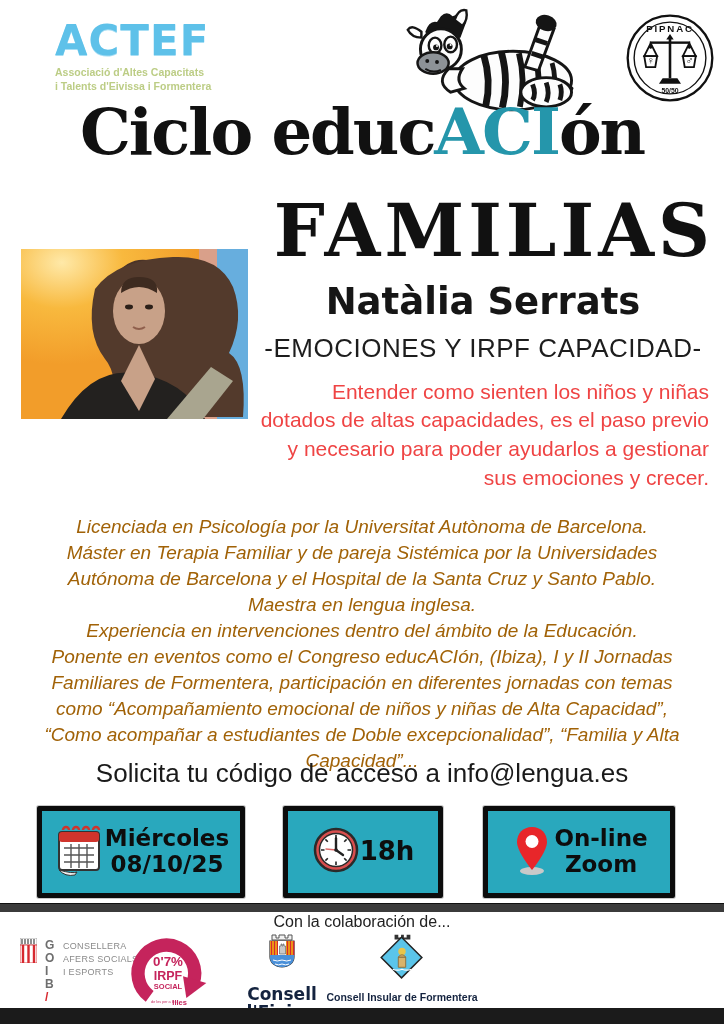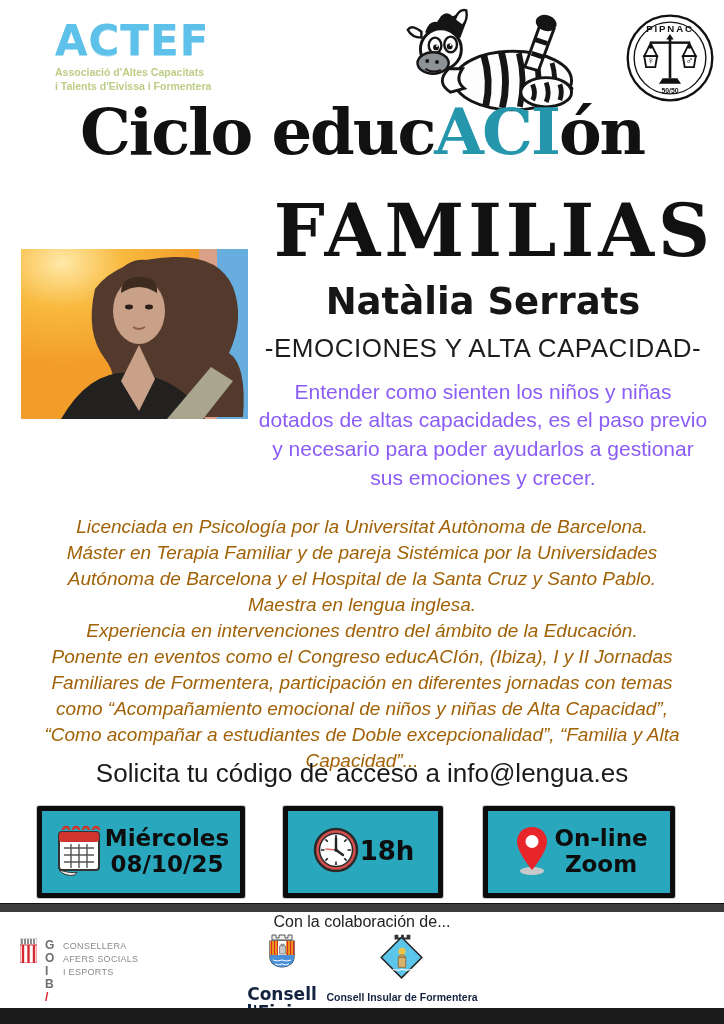--- a/index.html
+++ b/index.html
@@ -23,21 +23,21 @@
   .title2{position:absolute;top:188px;right:10px;z-index:5;text-align:right;
           font-family:"DejaVu Serif",serif;font-weight:700;font-size:72px;letter-spacing:4px;}
 
   
   .photo{position:absolute;left:21px;top:249px;width:227px;height:170px;overflow:hidden;}
 
   
   .speaker-col{position:absolute;left:248px;top:282px;width:470px;text-align:center;}
   .speaker-name{font-family:"DejaVu Sans",sans-serif;font-weight:800;font-size:37px;line-height:1.1;color:#161616;}
   .speaker-topic{margin-top:10px;font-size:26px;font-weight:400;letter-spacing:.5px;color:#1d1d1d;}
-  .speaker-summary{margin:14px auto 0;width:452px;font-size:21px;line-height:1.37;color:#8b5cf6;}
+  .speaker-summary{margin:14px auto 0;width:452px;font-size:21px;line-height:1.37;color:#ef4444;text-align:right;}
 
   
   .bio{position:absolute;left:28px;top:514px;width:668px;text-align:center;
        font-size:19px;line-height:1.37;color:#a16207;font-style:italic;}
 
   
   .access{position:absolute;left:0;top:758px;width:724px;text-align:center;font-size:26px;color:#1a1a1a;}
 
   
   .boxes{position:absolute;left:37px;top:806px;width:658px;display:flex;}
@@ -153,21 +153,21 @@
       <ellipse cx="128" cy="58" rx="4" ry="2.4" fill="#2c2019"></ellipse>
       <path d="M112,78 q6,4 12,0" stroke="#8f5f4c" stroke-width="2" fill="none"></path>
       <path d="M40,170 q30,-52 74,-46 q48,6 70,46 Z" fill="#23211f"></path>
       <path d="M118,96 l-18,36 18,30 16,-32 Z" fill="#c8a188"></path>
       <path d="M146,170 l44,-52 22,14 -30,38 Z" fill="#a9a58f"></path>
     </svg>
   </div>
 
   <div class="speaker-col">
     <div class="speaker-name">Natàlia Serrats</div>
-    <div class="speaker-topic">-EMOCIONES Y ALTA CAPACIDAD-</div>
+    <div class="speaker-topic">-EMOCIONES Y IRPF CAPACIDAD-</div>
     <div class="speaker-summary">Entender como sienten los niños y niñas dotados de altas capacidades, es el paso previo y necesario para poder ayudarlos a gestionar sus emociones y crecer.</div>
   </div>
 
   <div class="bio preline">Licenciada en Psicología por la Universitat Autònoma de Barcelona.
 Máster en Terapia Familiar y de pareja Sistémica por la Universidades Autónoma de Barcelona y el Hospital de la Santa Cruz y Santo Pablo.
 Maestra en lengua inglesa.
 Experiencia en intervenciones dentro del ámbito de la Educación.
 Ponente en eventos como el Congreso educACIón, (Ibiza), I y II Jornadas Familiares de Formentera, participación en diferentes jornadas con temas como  “Acompañamiento emocional de niños y niñas de Alta Capacidad”, “Como acompañar a estudiantes de Doble excepcionalidad”,  “Familia y Alta Capacidad”...</div>
 
   <div class="access">Solicita tu código de acceso a info@lengua.es</div>
@@ -244,20 +244,31 @@
       <span class="goib-row">
           <span class="goib-letter">B</span>
           <span class="goib-text"></span>
         </span>
       <span class="goib-row">
           <span class="goib-letter red">/</span>
         </span>
     </span>
   </div>
 
+  <div class="irpf">
+    <svg width="84" height="80" viewBox="0 0 96 96" aria-hidden="true">
+      <path d="M26,76 A34,34 0 1 1 78,60" fill="none" stroke="#c5245c" stroke-width="16"></path>
+      <path d="M66,52 L94,60 L70,78 Z" fill="#c5245c"></path>
+      <text x="48" y="40" text-anchor="middle" font-family="Liberation Sans,sans-serif" font-size="16" font-weight="700" fill="#c5245c">0'7%</text>
+      <text x="48" y="56" text-anchor="middle" font-family="Liberation Sans,sans-serif" font-size="15" font-weight="700" fill="#c5245c">IRPF</text>
+      <text x="48" y="67" text-anchor="middle" font-family="Liberation Sans,sans-serif" font-size="9" font-weight="700" fill="#c5245c">SOCIAL</text>
+      <text x="43" y="84" text-anchor="middle" font-family="Liberation Sans,sans-serif" font-size="4.5" fill="#c5245c">de les  per a les</text>
+      <text x="62" y="86" text-anchor="middle" font-family="Liberation Sans,sans-serif" font-size="9" font-weight="700" fill="#c5245c">Illes</text>
+    </svg>
+  </div>
 
   <div class="eivissa">
     <span>
       <svg width="30" height="46" viewBox="0 0 30 46" aria-hidden="true">
         <path d="M5,8 V3 h4 v3 h3 V3 h6 v3 h3 V3 h4 v5 Z" fill="#f2f2f2" stroke="#555" stroke-width="1"></path>
         <path d="M3,9 h24 v16 a12,10 0 0 1 -24,0 Z" fill="#fff" stroke="#333" stroke-width="1.2"></path>
         <path d="M3,9 h8 v14 h-8 Z" fill="#f4c20d"></path>
           <path d="M4.5,9 v14 M7.5,9 v14 M10.5,9 v14" stroke="#d7282f" stroke-width="1.6"></path>
         <path d="M19,9 h8 v14 h-8 Z" fill="#f4c20d"></path>
           <path d="M20.5,9 v14 M23.5,9 v14 M26.5,9 v14" stroke="#d7282f" stroke-width="1.6"></path>

